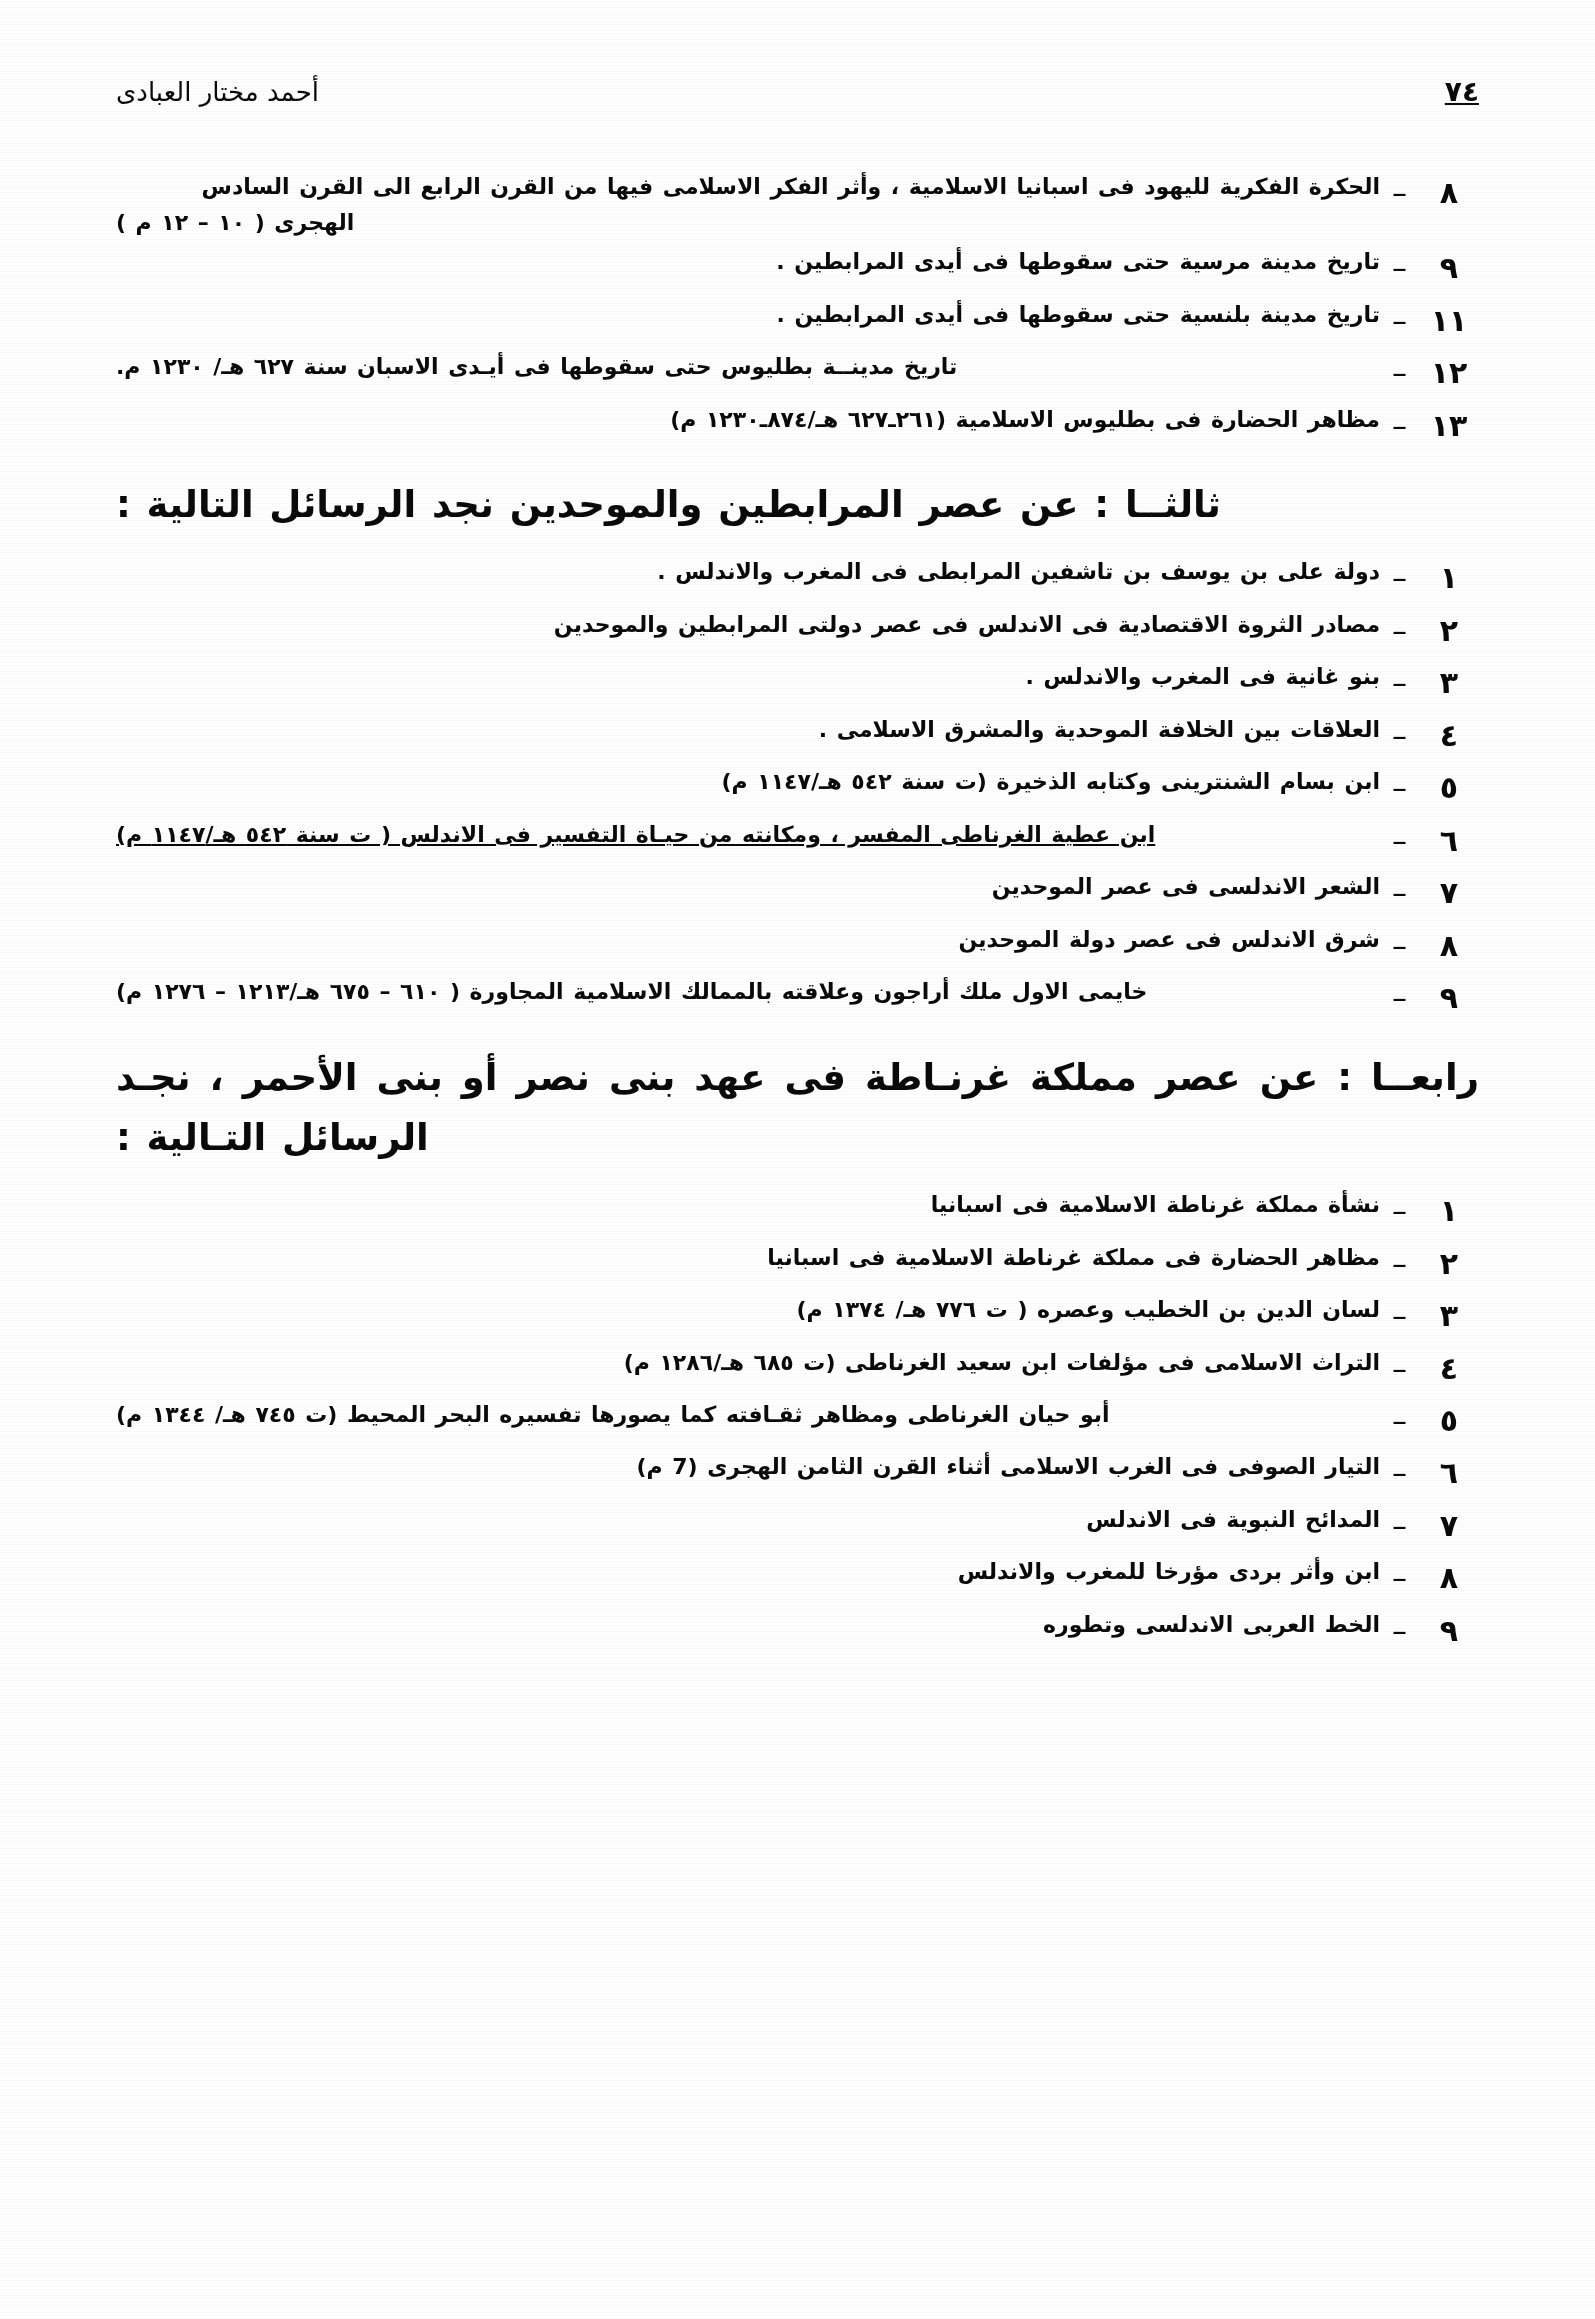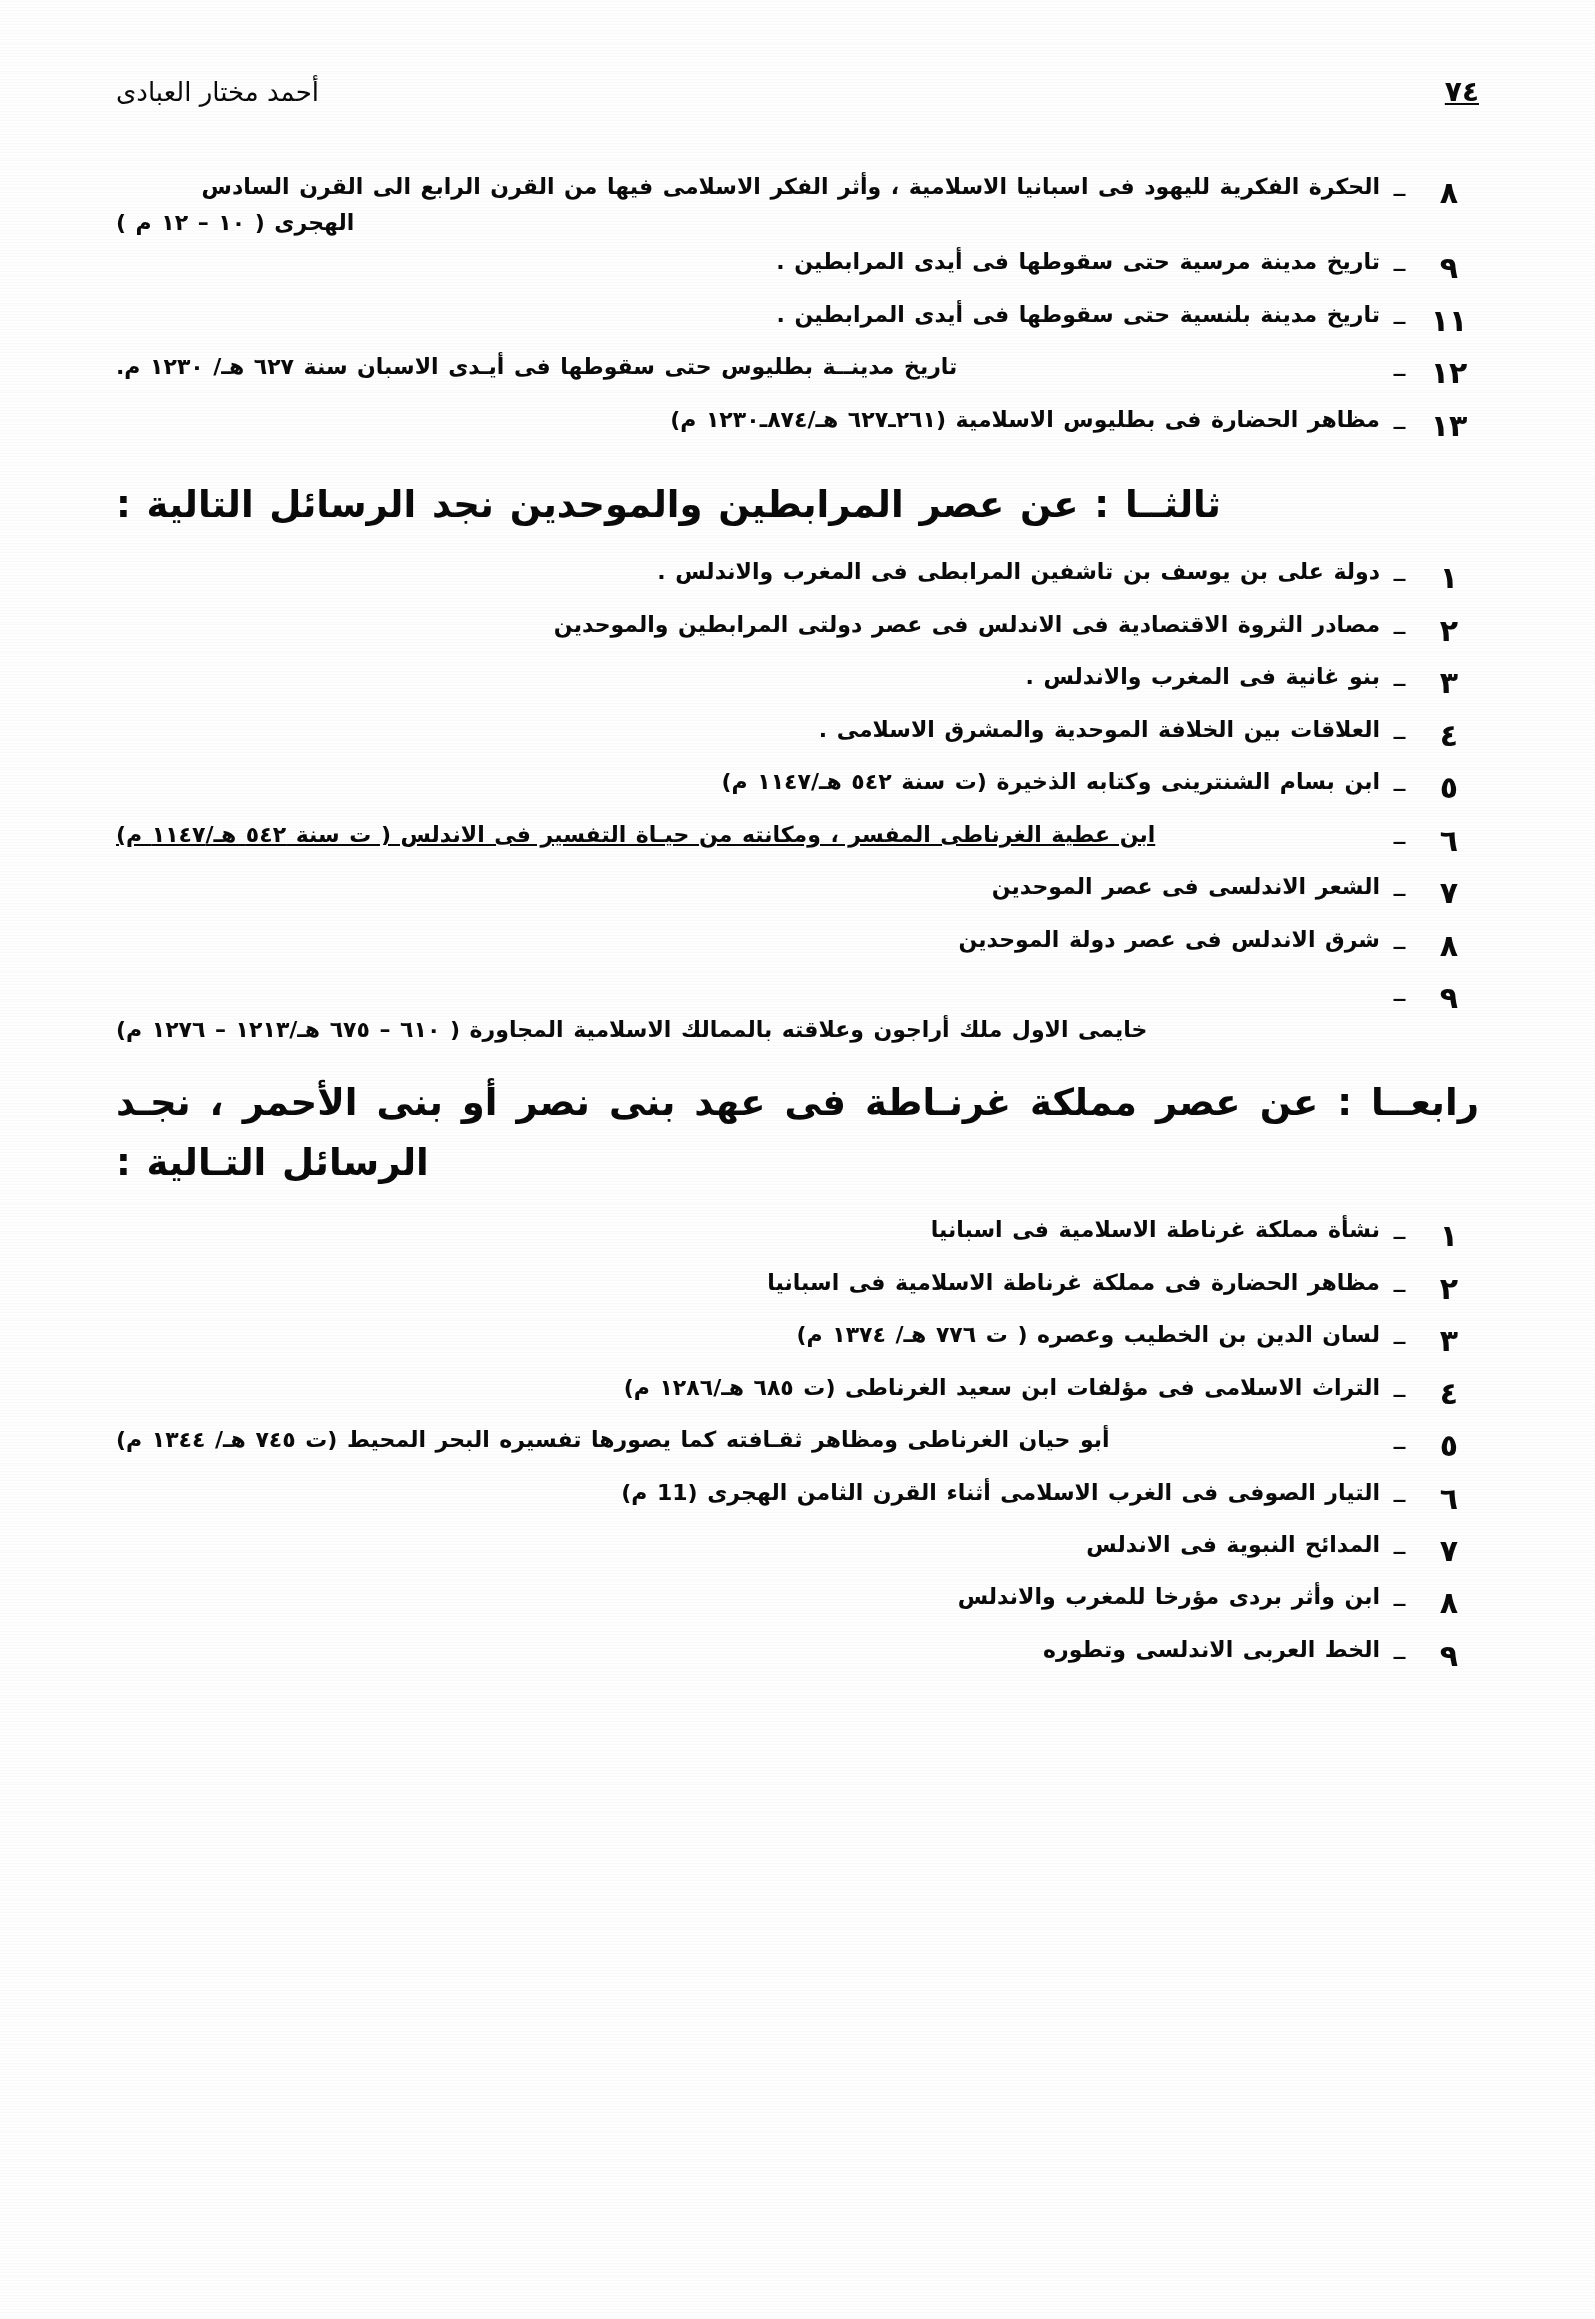--- a/index.html
+++ b/index.html
@@ -211,21 +211,21 @@
 
       <div class="list-item">
         <span class="li-num">٨</span>
         <span class="li-dash">–</span>
         <span class="li-text one-line" style="text-align: right;">شرق الاندلس فى عصر دولة الموحدين</span>
       </div>
 
       <div class="list-item">
         <span class="li-num">٩</span>
         <span class="li-dash">–</span>
-        <span class="li-text center-last" style="text-align: right; margin-top: 38px;">خايمى الاول ملك أراجون وعلاقته بالممالك الاسلامية المجاورة ( ٦١٠ – ٦٧٥ هـ/١٢١٣ – ١٢٧٦ م)</span>
+        <span class="li-text center-last" style="text-align: right;">خايمى الاول ملك أراجون وعلاقته بالممالك الاسلامية المجاورة ( ٦١٠ – ٦٧٥ هـ/١٢١٣ – ١٢٧٦ م)</span>
       </div>
 
     </div>
 
     <div class="section-intro">رابعــا : عن عصر مملكة غرنـاطة فى عهد بنى نصر أو بنى الأحمر ، نجـد الرسائل التـالية :</div>
 
     <div>
 
       <div class="list-item">
         <span class="li-num">١</span>
@@ -253,21 +253,21 @@
 
       <div class="list-item">
         <span class="li-num">٥</span>
         <span class="li-dash">–</span>
         <span class="li-text center-last" style="text-align: right;">أبو حيان الغرناطى ومظاهر ثقـافته كما يصورها تفسيره البحر المحيط (ت ٧٤٥ هـ/ ١٣٤٤ م)</span>
       </div>
 
       <div class="list-item">
         <span class="li-num">٦</span>
         <span class="li-dash">–</span>
-        <span class="li-text one-line" style="text-align: right;">التيار الصوفى فى الغرب الاسلامى أثناء القرن الثامن الهجرى (11 م)</span>
+        <span class="li-text one-line" style="text-align: right;">التيار الصوفى فى الغرب الاسلامى أثناء القرن الثامن الهجرى (7 م)</span>
       </div>
 
       <div class="list-item">
         <span class="li-num">٧</span>
         <span class="li-dash">–</span>
         <span class="li-text one-line" style="text-align: right;">المدائح النبوية فى الاندلس</span>
       </div>
 
       <div class="list-item">
         <span class="li-num">٨</span>

